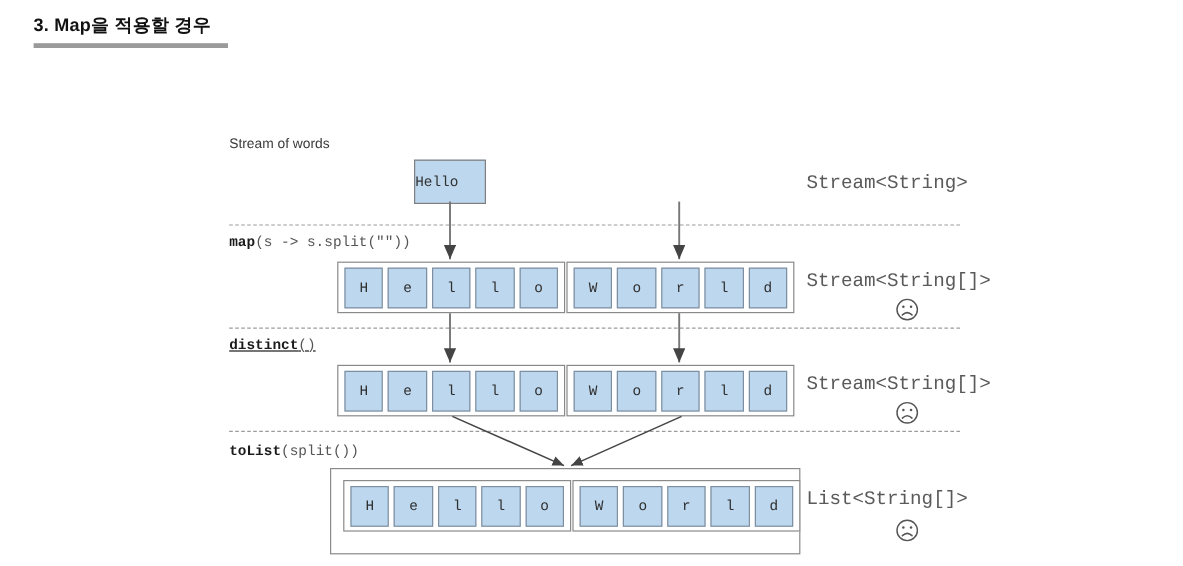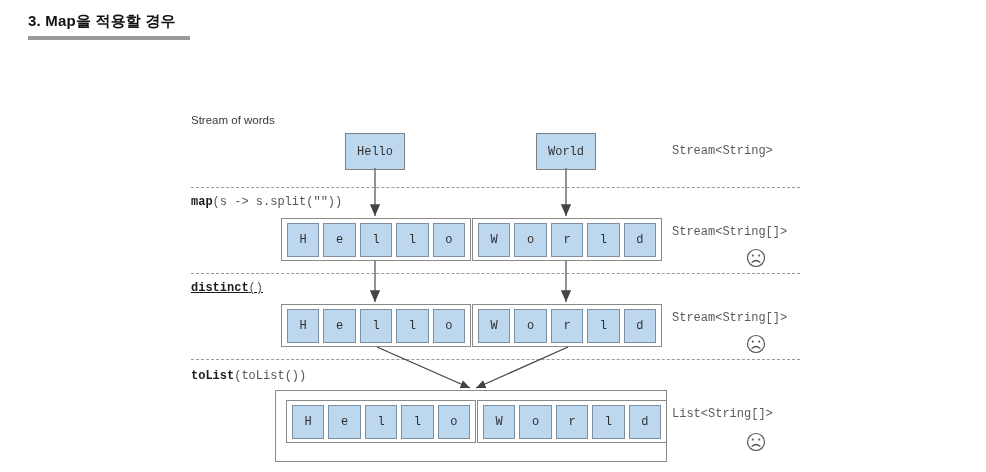--- a/index.html
+++ b/index.html
@@ -34,35 +34,35 @@
     position:absolute;
     font-family:"Liberation Mono", monospace;
     font-size:12px; color:#1b1b1b; white-space:nowrap;
   }
   .op-label b{ font-weight:bold;margin-top:12px; }
   .op-label span.dim{ font-weight:normal; color:#555555; }
 
   .type-label{
     position:absolute;
     font-family:"Liberation Mono", monospace;
-    font-size:12px; color:#5a5a5a; white-space:nowrap;
+    font-size:16px; color:#5a5a5a; white-space:nowrap;
   }
 
   
   .sep{
     position:absolute; left:191px; width:609px; height:0;
     border-top:1px dashed #9b9b9b;
   }
 
   
   .word-box{
     position:absolute;
     background:#bdd7ee;
     border:1.5px solid #7f7f7f;
-    display:flex; align-items:center; justify-content:center;
+    display:flex; align-items:center; justify-content:flex-start;
     font-family:"Liberation Mono", monospace;
     font-size:12px; color:#333333;
   }
 
   
   .array-box{
     position:absolute;
     background:#ffffff;
     border:1.5px solid #8a8a8a;
     box-sizing:border-box;
@@ -100,36 +100,33 @@
 <div id="page-title">3. Map을 적용할 경우</div>
 <div id="title-rule"></div>
 
 <div id="diagram">
 
   <div class="caption" style="left:191px; top:114px;">Stream of words</div>
 
   <div class="word-box" style="left:345px; top:133px; width:58px; height:35px;">
     <span>Hello</span>
   </div>
-  <div class="word-box" style="left:536px; top:133px; width:58px; height:35px;">
-    <span>World</span>
-  </div>
 
   <div class="sep" style="top:187px;"></div>
   <div class="sep" style="top:273px;"></div>
   <div class="sep" style="top:359px;"></div>
 
   <div class="op-label" style="left:191px; top:195px;">
     <b>map</b><span class="dim">(s -&gt; s.split(""))</span>
   </div>
   <div class="op-label" style="left:191px; top:281px;text-decoration:underline;">
     <b>distinct</b><span class="dim">()</span>
   </div>
   <div class="op-label" style="left:191px; top:369px;">
-    <b>toList</b><span class="dim">(toList())</span>
+    <b>toList</b><span class="dim">(split())</span>
   </div>
 
   <div class="array-box" style="left:281px; top:218px; width:190px; height:43px;">
     <div class="cell">H</div>
     <div class="cell">e</div>
     <div class="cell">l</div>
     <div class="cell">l</div>
     <div class="cell">o</div>
   </div>
   <div class="array-box" style="left:472px; top:218px; width:190px; height:43px;">

